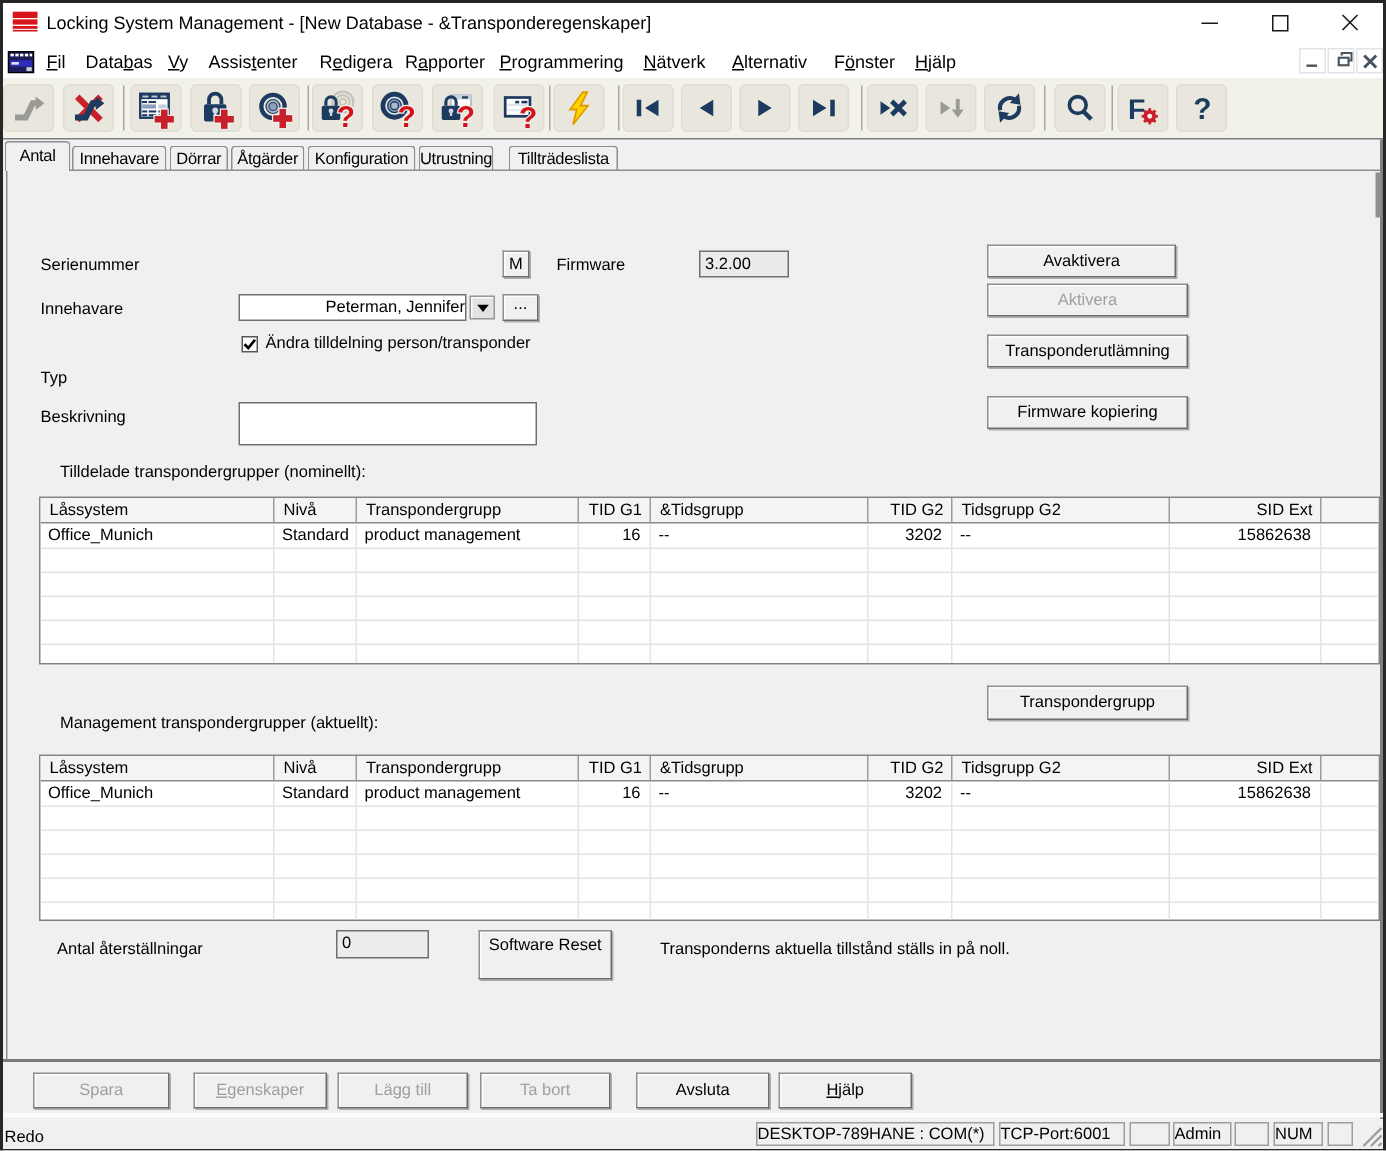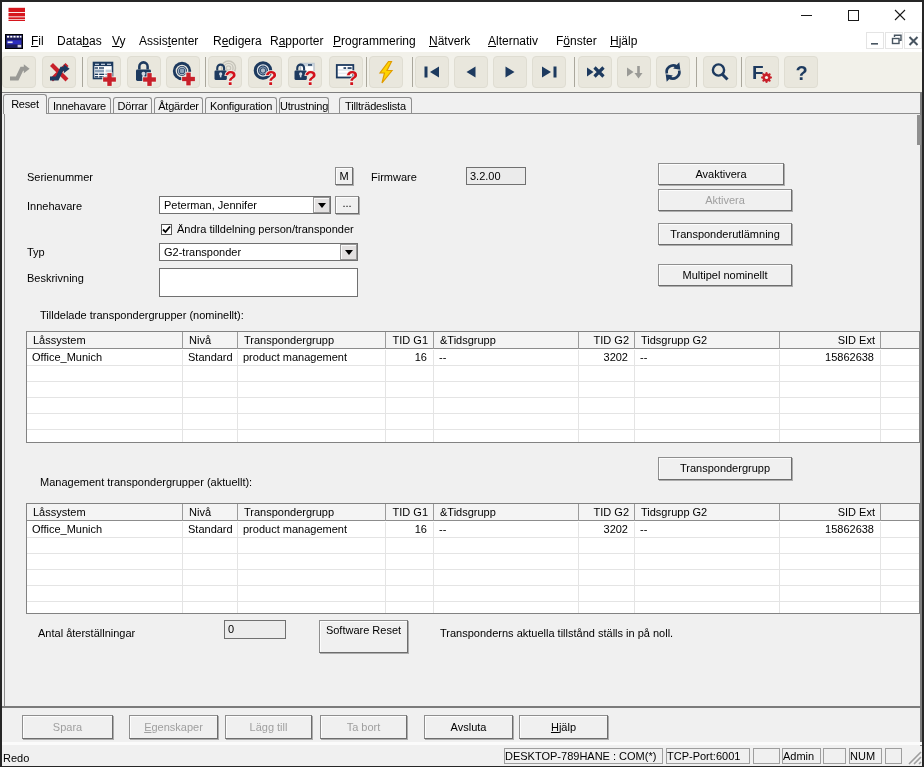--- a/index.html
+++ b/index.html
@@ -23,20 +23,21 @@
 <body>
 <div id="app">
 
 <div class="abs" style="left:0;top:0;width:924px;height:30px;background:#ffffff;"></div>
 <svg class="abs" style="left:8px;top:0px" width="18" height="24">
   <rect x="0.5" y="7.8" width="16.5" height="4.2" fill="#d6151c"></rect>
   <rect x="0.5" y="12.9" width="16.5" height="3.5" fill="#d6151c"></rect>
   <rect x="0.5" y="17.3" width="16.5" height="1.9" fill="#d6151c"></rect>
   <rect x="0.5" y="19.9" width="16.5" height="1.1" fill="#d6151c"></rect>
 </svg>
+<div class="abs" style="left:31px;top:8px;font-size:12px;color:#000;white-space:nowrap;" id="titletext">Locking System Management - [New Database - &amp;Transponderegenskaper]</div>
 <svg class="abs" style="left:795px;top:0" width="129" height="30">
   <line x1="6" y1="15.5" x2="17" y2="15.5" stroke="#191919" stroke-width="1"></line>
   <rect x="53.5" y="10.5" width="10" height="10" fill="none" stroke="#191919" stroke-width="1"></rect>
   <line x1="100" y1="10" x2="110" y2="20" stroke="#191919" stroke-width="1.1"></line>
   <line x1="110" y1="10" x2="100" y2="20" stroke="#191919" stroke-width="1.1"></line>
 </svg>
 
 <div class="abs" style="left:0;top:30px;width:924px;height:22px;background:#ffffff;"></div>
 <svg class="abs" style="left:5px;top:34px" width="18" height="15">
   <rect x="0.5" y="0.5" width="17" height="14" fill="#1c1c5a" stroke="#000000"></rect>
@@ -256,70 +257,64 @@
       </svg>
     </div>
 <div class="tsep" style="left:82px"></div>
 <div class="tsep" style="left:204.5px"></div>
 <div class="tsep" style="left:366px"></div>
 <div class="tsep" style="left:411.5px"></div>
 <div class="tsep" style="left:573.5px"></div>
 <div class="tsep" style="left:696px"></div>
 <div class="tsep" style="left:740.5px"></div>
 
-<div class="tab" style="left:3px;top:94px;width:44px;height:20px;line-height:19px;z-index:3;">Reset</div>
+<div class="tab" style="left:3px;top:94px;width:44px;height:20px;line-height:19px;z-index:3;">Antal</div>
 <div class="tab" style="left:48px;top:97px;width:63px;height:17px;line-height:16px;">Innehavare</div>
 <div class="tab" style="left:113px;top:97px;width:39px;height:17px;line-height:16px;">Dörrar</div>
 <div class="tab" style="left:154px;top:97px;width:49px;height:17px;line-height:16px;">Åtgärder</div>
 <div class="tab" style="left:205px;top:97px;width:72px;height:17px;line-height:16px;">Konfiguration</div>
 <div class="tab" style="left:279px;top:97px;width:50px;height:17px;line-height:16px;">Utrustning</div>
 <div class="tab" style="left:339px;top:97px;width:73px;height:17px;line-height:16px;">Tillträdeslista</div>
 <div class="abs" style="left:46px;top:113px;width:874px;height:1px;background:#8e8e8e;"></div>
 
 <div class="abs" style="left:0;top:93px;width:1px;height:653px;background:#9a9a9a;"></div>
 <div class="abs" style="left:4px;top:113px;width:1px;height:594px;background:#8e8e8e;"></div>
 <div class="abs" style="left:920px;top:93px;width:1.5px;height:653px;background:#7e7e7e;"></div>
 <div class="abs" style="left:917px;top:115px;width:3.5px;height:30px;background:#8f8f8f;"></div>
 <div class="abs" style="left:2px;top:706px;width:919px;height:1.5px;background:#7b7b7b;"></div>
 
 <div class="lbl" style="left:27px;top:171px;">Serienummer</div>
 <div class="btn" style="left:335px;top:167px;width:18px;height:18px;line-height:16px;">M</div>
 <div class="lbl" style="left:371px;top:171px;">Firmware</div>
 <div class="field" style="left:466px;top:167px;width:60px;height:18px;line-height:16px;padding-left:3px;background:#ebebeb;">3.2.00</div>
 
 <div class="lbl" style="left:27px;top:200px;">Innehavare</div>
-<div class="field" style="left:159px;top:196px;width:172px;height:18px;line-height:16px;padding-left:4px;">Peterman, Jennifer
+<div class="field" style="left:159px;top:196px;width:152px;height:18px;line-height:16px;padding-left:4px;text-align:right;">Peterman, Jennifer
   <span class="abs" style="left:153px;top:0px;width:17px;height:16px;background:#e3e1e1;border:1px solid #979797;box-shadow:inset 1px 1px 0 #fbfbfb;"></span>
   <svg class="abs" style="left:158px;top:6px" width="8" height="5">
         <path d="M0,0 h8 l-4,5 z" fill="#000"></path>
       </svg>
 </div>
 <div class="btn" style="left:335px;top:196px;width:24px;height:18px;line-height:12px;">...</div>
 
 <div class="abs" style="left:161px;top:224px;width:11px;height:11px;background:#fff;border:1px solid #565656;"></div>
 <svg class="abs" style="left:162px;top:225px" width="9" height="9">
       <path d="M1,4.5 L3.5,7 L8,1.5" fill="none" stroke="#000" stroke-width="1.8"></path>
     </svg>
 <div class="lbl" style="left:177px;top:223px;">Ändra tilldelning person/transponder</div>
 
 <div class="lbl" style="left:27px;top:246px;">Typ</div>
-<div class="field" style="left:159px;top:243px;width:199px;height:18px;line-height:16px;padding-left:4px;">G2-transponder
-  <span class="abs" style="left:180px;top:0px;width:17px;height:16px;background:#e3e1e1;border:1px solid #979797;box-shadow:inset 1px 1px 0 #fbfbfb;"></span>
-  <svg class="abs" style="left:185px;top:6px" width="8" height="5">
-        <path d="M0,0 h8 l-4,5 z" fill="#000"></path>
-      </svg>
-</div>
 
 <div class="lbl" style="left:27px;top:272px;">Beskrivning</div>
 <div class="field" style="left:159px;top:268px;width:199px;height:29px;"></div>
 
 <div class="btn" style="left:658px;top:163px;width:126px;height:22px;line-height:20px;">Avaktivera</div>
 <div class="btn dis" style="left:658px;top:189px;width:134px;height:22px;line-height:20px;">Aktivera</div>
 <div class="btn" style="left:658px;top:223px;width:134px;height:22px;line-height:20px;">Transponderutlämning</div>
-<div class="btn" style="left:658px;top:264px;width:134px;height:22px;line-height:20px;">Multipel nominellt</div>
+<div class="btn" style="left:658px;top:264px;width:134px;height:22px;line-height:20px;">Firmware kopiering</div>
 
 <div class="lbl" style="left:40px;top:309px;text-align:right;">Tilldelade transpondergrupper (nominellt):</div>
 <div class="abs" id="t1w" style="left:26px;top:331px;width:894px;height:112px;background:#fff;border:1px solid #828282;overflow:hidden;">
 <div class="abs" style="left:0;top:0;width:894px;height:17px;background:#f4f4f4;border-bottom:1px solid #8c8c8c;"></div>
 <div class="hdrcell" style="left:6px;width:146px;text-align:left;">Låssystem</div>
 <div class="abs" style="left:155px;top:0px;width:1px;height:17px;background:#9b9b9b;"></div>
 <div class="hdrcell" style="left:162px;width:45px;text-align:left;">Nivå</div>
 <div class="abs" style="left:210px;top:0px;width:1px;height:17px;background:#9b9b9b;"></div>
 <div class="hdrcell" style="left:217px;width:138px;text-align:left;">Transpondergrupp</div>
 <div class="abs" style="left:358px;top:0px;width:1px;height:17px;background:#9b9b9b;"></div>

